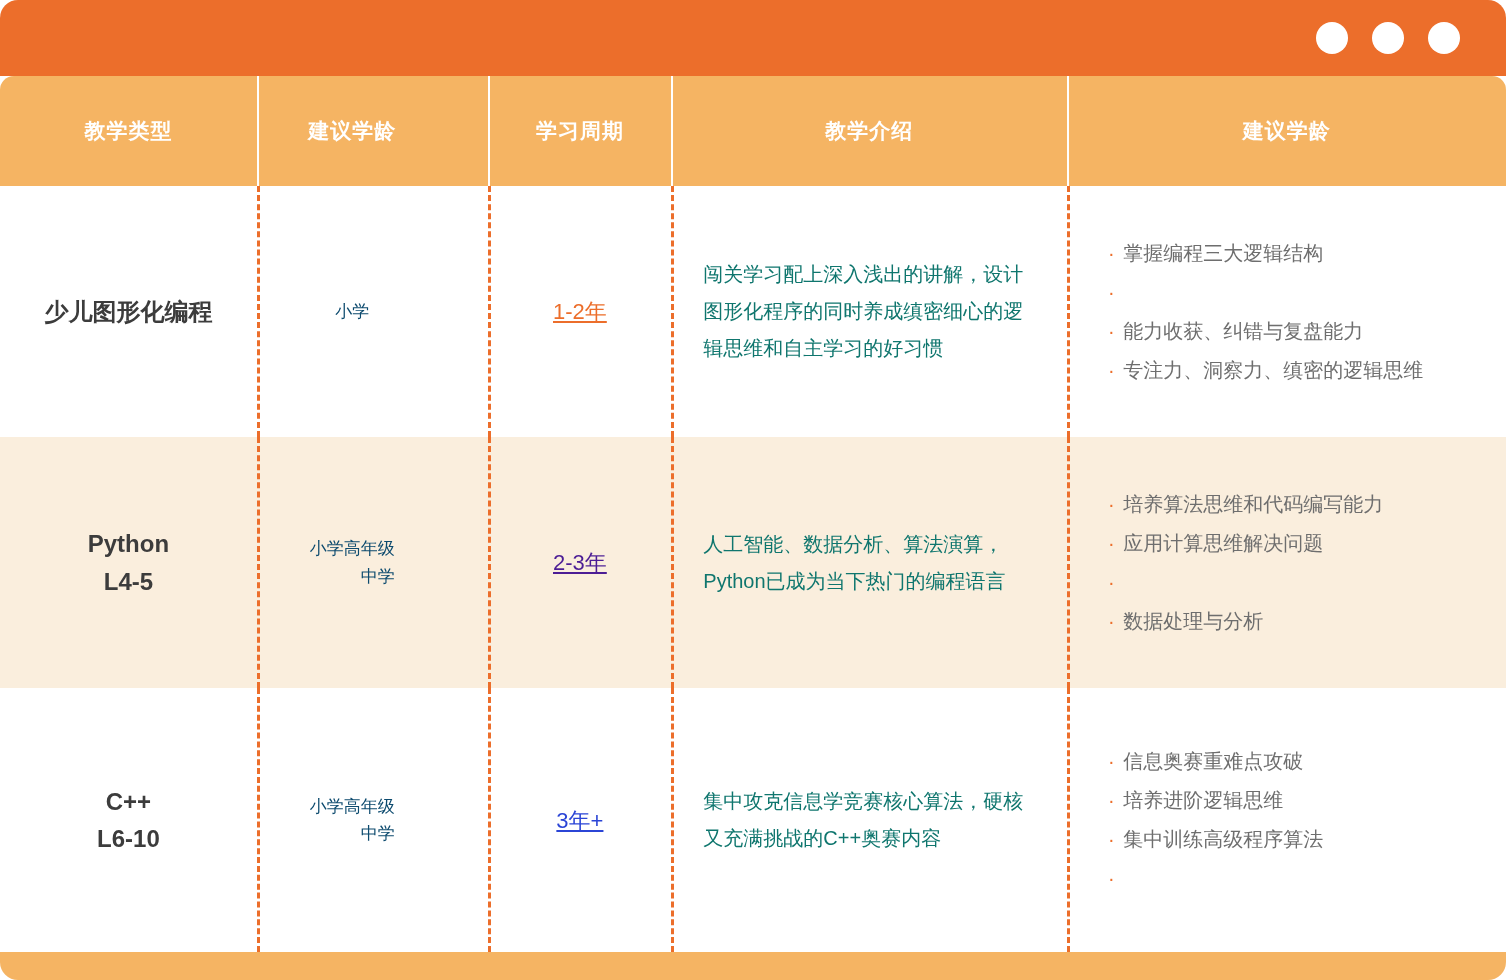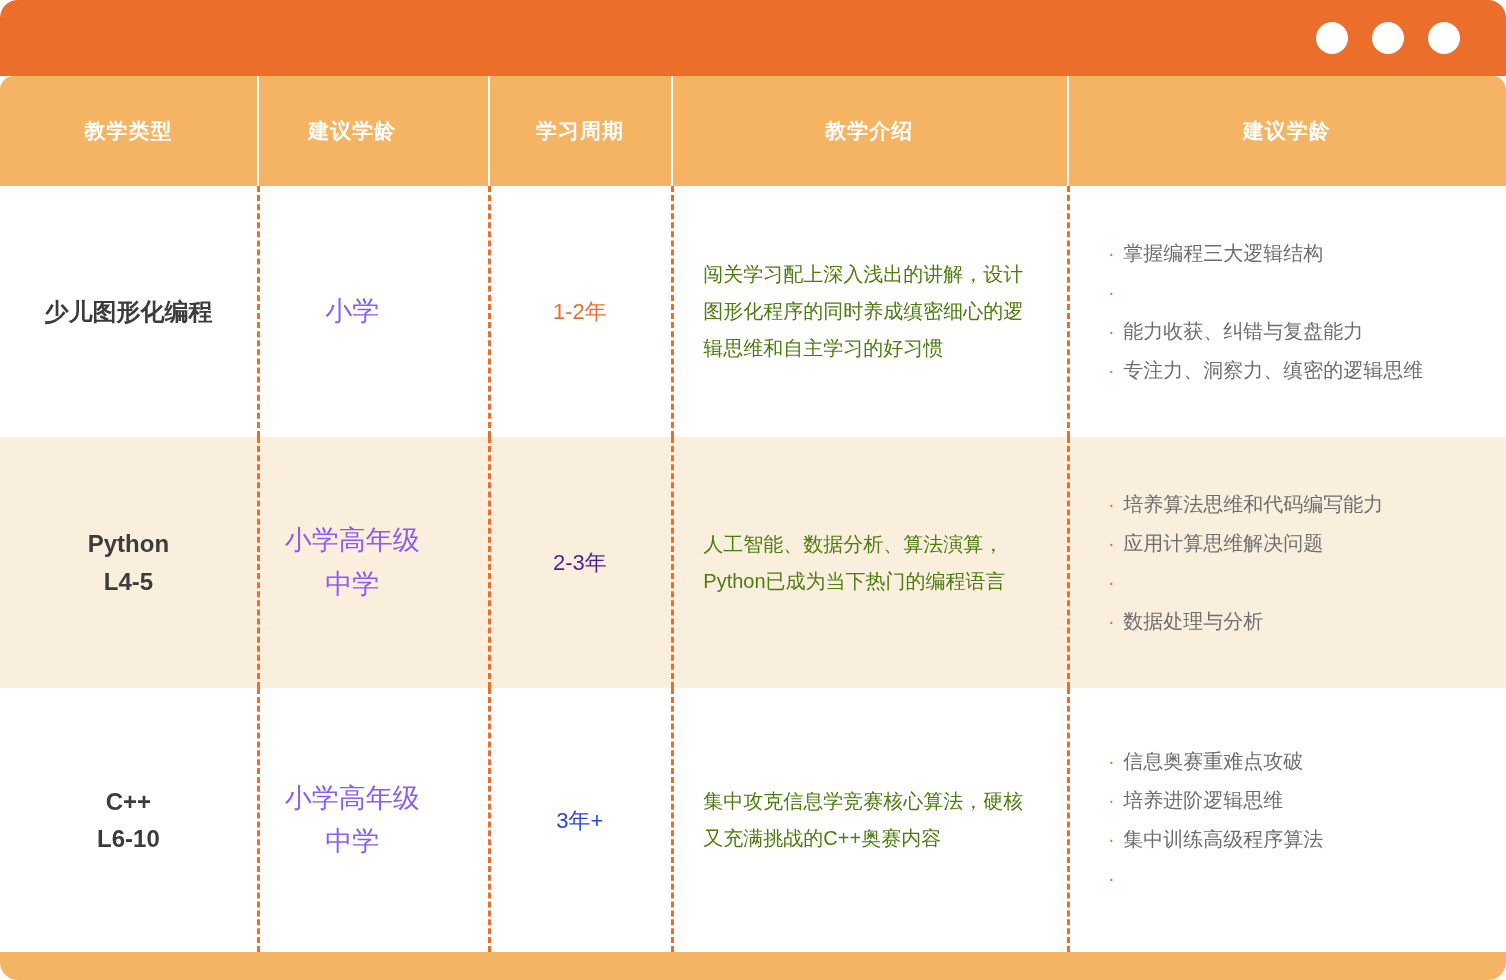--- a/index.html
+++ b/index.html
@@ -125,34 +125,36 @@
     border-left: 3px dashed #ec6e2b;
   }
 
   .type-name {
     color: #3c3c3c;
     font-size: 24px;
     font-weight: bold;
     line-height: 1.55;
   }
   .age-text {
-    color: #8b5cf6;
-    font-size: 27px;
+    color: #0c4a6e;
+    font-size: 17px;
     line-height: 1.6;
+    text-align: right;
   }
   .period-text {
     font-size: 22px;
     line-height: 1.5;
+    text-decoration: underline;
   }
   .period-orange { color: #ec6e2b; }
   .period-green  { color: #4c1d95; }
   .period-blue   { color: #2b45d6; }
 
   .desc {
-    color: #4d7c0f;
+    color: #0f766e;
     font-size: 20px;
     line-height: 1.85;
     padding: 0 30px 0 32px;
     text-align: left;
   }
 
   .gains {
     padding: 0 20px 0 32px;
     width: 100%;
     box-sizing: border-box;

